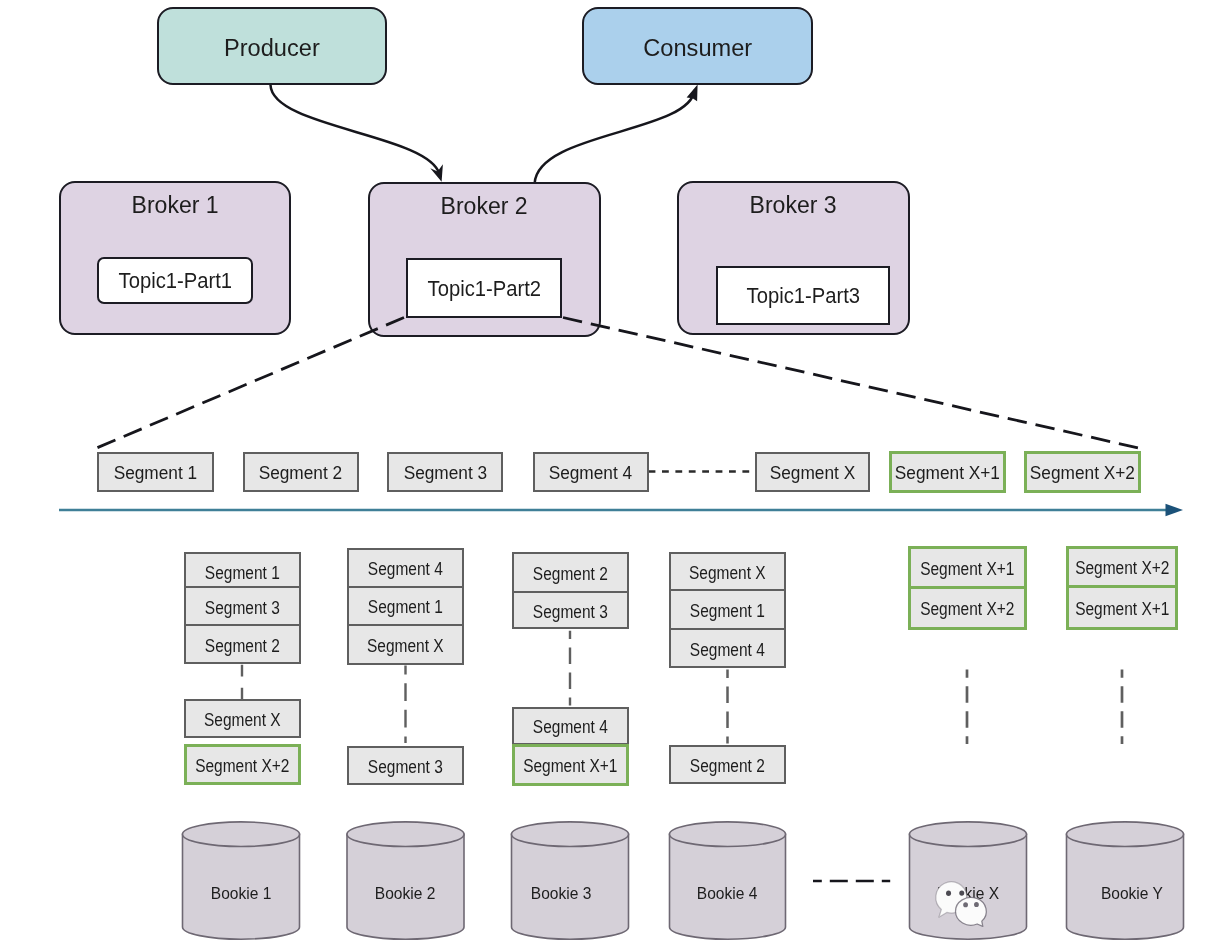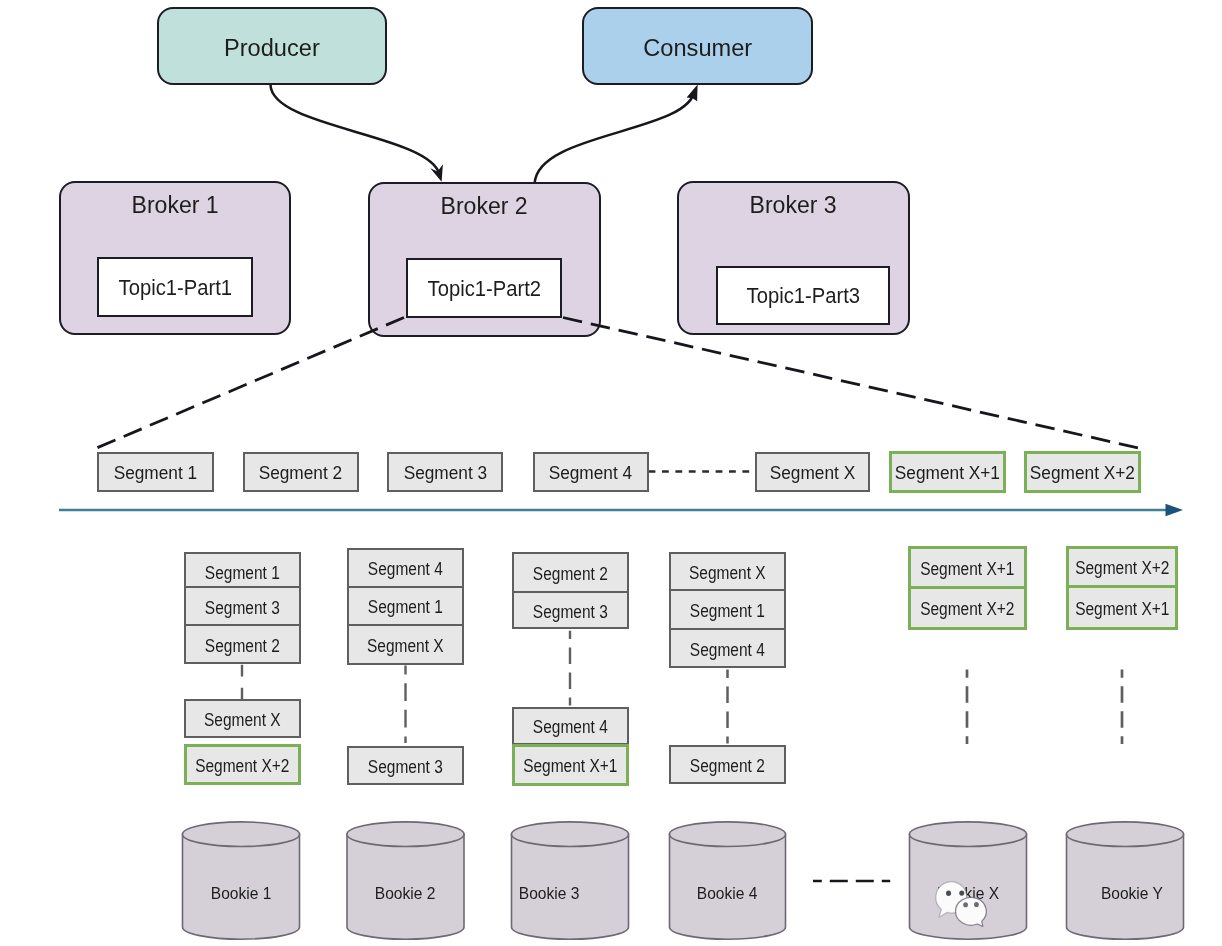--- a/index.html
+++ b/index.html
@@ -53,21 +53,21 @@
         <span class="lbl">Producer</span>
       </div>
       <div class="node client" style="left:582px;top:7px;width:231px;height:78px;background:#abd0ec;">
         <span class="lbl">Consumer</span>
       </div>
     </div>
   <div id="brokers">
       <div class="node broker" style="left:59px;top:181px;width:232px;height:154px;background:#ded3e3;">
         <span class="lbl">Broker 1</span>
       </div>
-      <div class="node topic" style="left:97px;top:257px;width:156px;height:60px;">
+      <div class="node topic" style="left:97px;top:257px;width:156px;height:47px;border-radius:7px;">
         <span class="lbl">Topic1-Part1</span>
       </div>
       <div class="node broker" style="left:368px;top:182px;width:233px;height:155px;background:#ded3e3;">
         <span class="lbl">Broker 2</span>
       </div>
       <div class="node topic" style="left:406px;top:258px;width:156px;height:60px;">
         <span class="lbl">Topic1-Part2</span>
       </div>
       <div class="node broker" style="left:677px;top:181px;width:233px;height:154px;background:#ded3e3;">
         <span class="lbl">Broker 3</span>
@@ -214,21 +214,21 @@
         <path d="M813,881 L890.2,881" stroke="#16161c" stroke-width="2.6" stroke-dasharray="18 8" stroke-dashoffset="9.2" fill="none"></path>
       </g>
   </svg>
   <div id="bookie-labels">
       <div class="node" style="left:182.5px;top:882.2px;width:117px;height:20px;">
         <span class="lbl bklbl">Bookie 1</span>
       </div>
       <div class="node" style="left:347px;top:882.2px;width:117px;height:20px;justify-content:center;">
         <span class="lbl bklbl">Bookie 2</span>
       </div>
-      <div class="node" style="left:501px;top:882.2px;width:96px;height:20px;">
+      <div class="node" style="left:513px;top:882.2px;width:96px;height:20px;">
         <span class="lbl bklbl">Bookie 3</span>
       </div>
       <div class="node" style="left:669.5px;top:882.2px;width:116px;height:20px;align-items:center;">
         <span class="lbl bklbl">Bookie 4</span>
       </div>
       <div class="node" style="left:909.5px;top:882.2px;width:117px;height:20px;">
         <span class="lbl bklbl">Bookie X</span>
       </div>
       <div class="node" style="left:1066.5px;top:882.2px;width:130px;height:20px;">
         <span class="lbl bklbl">Bookie Y</span>

